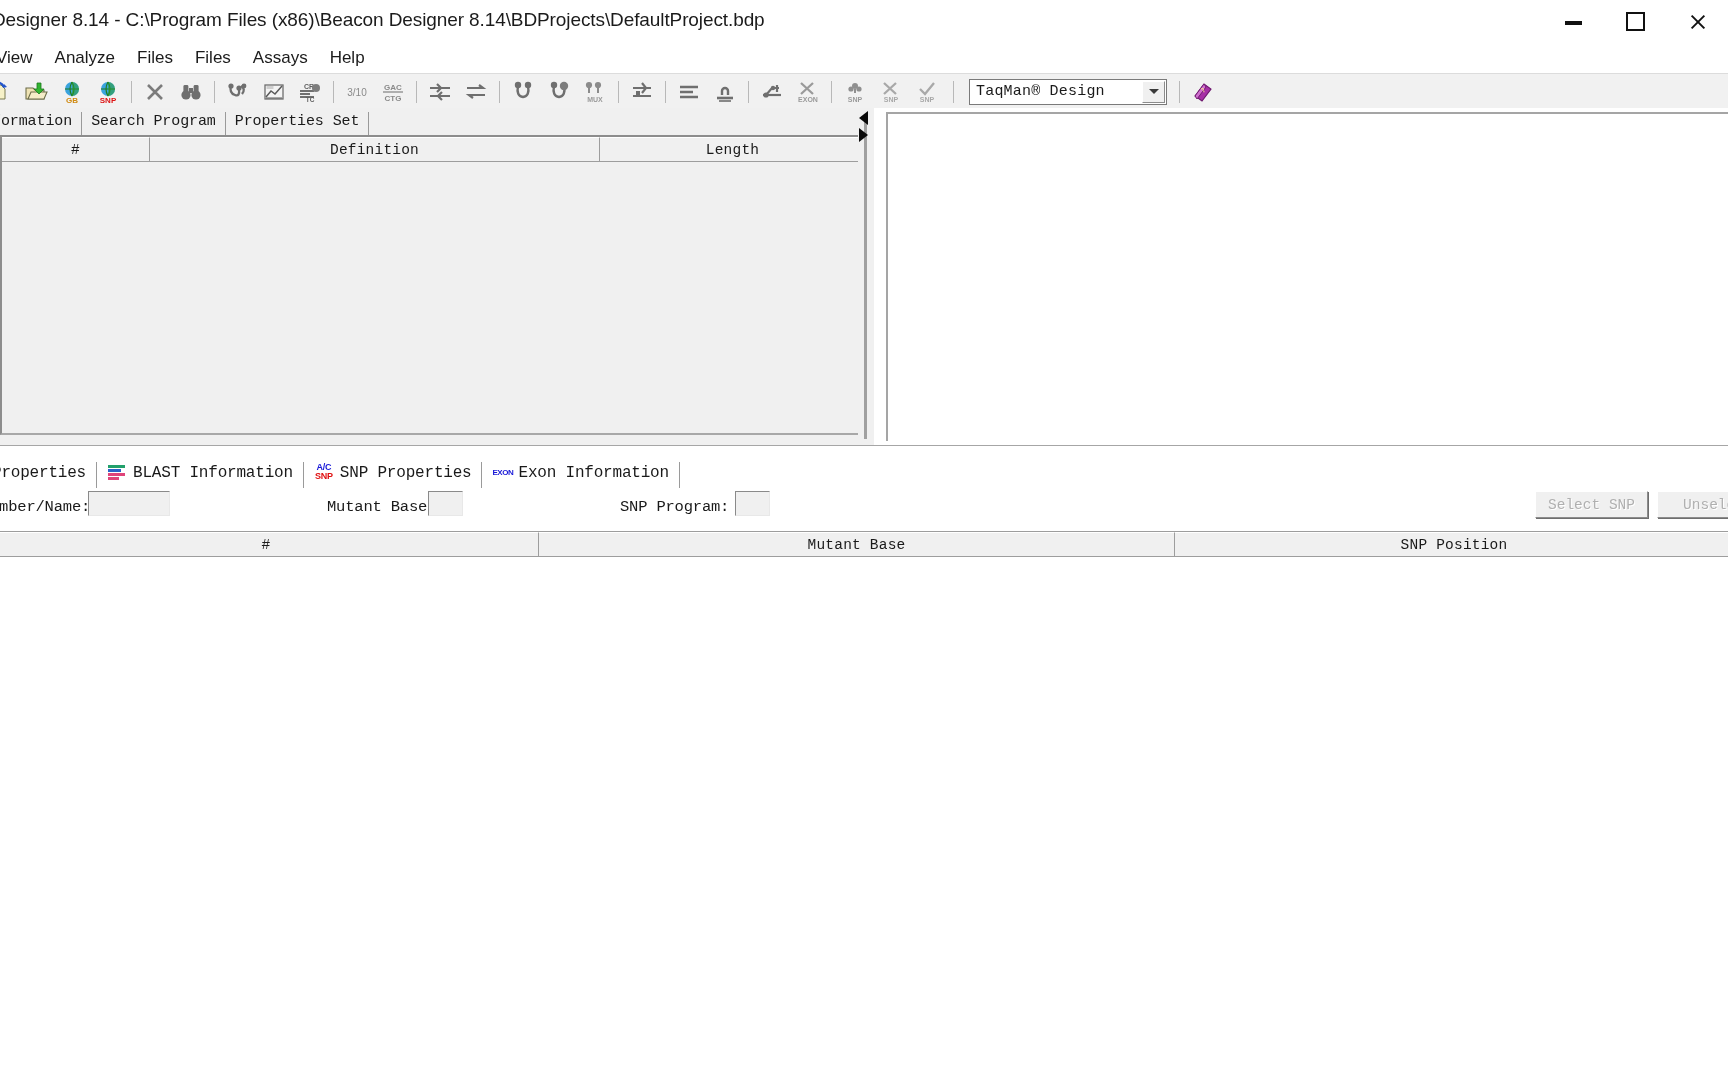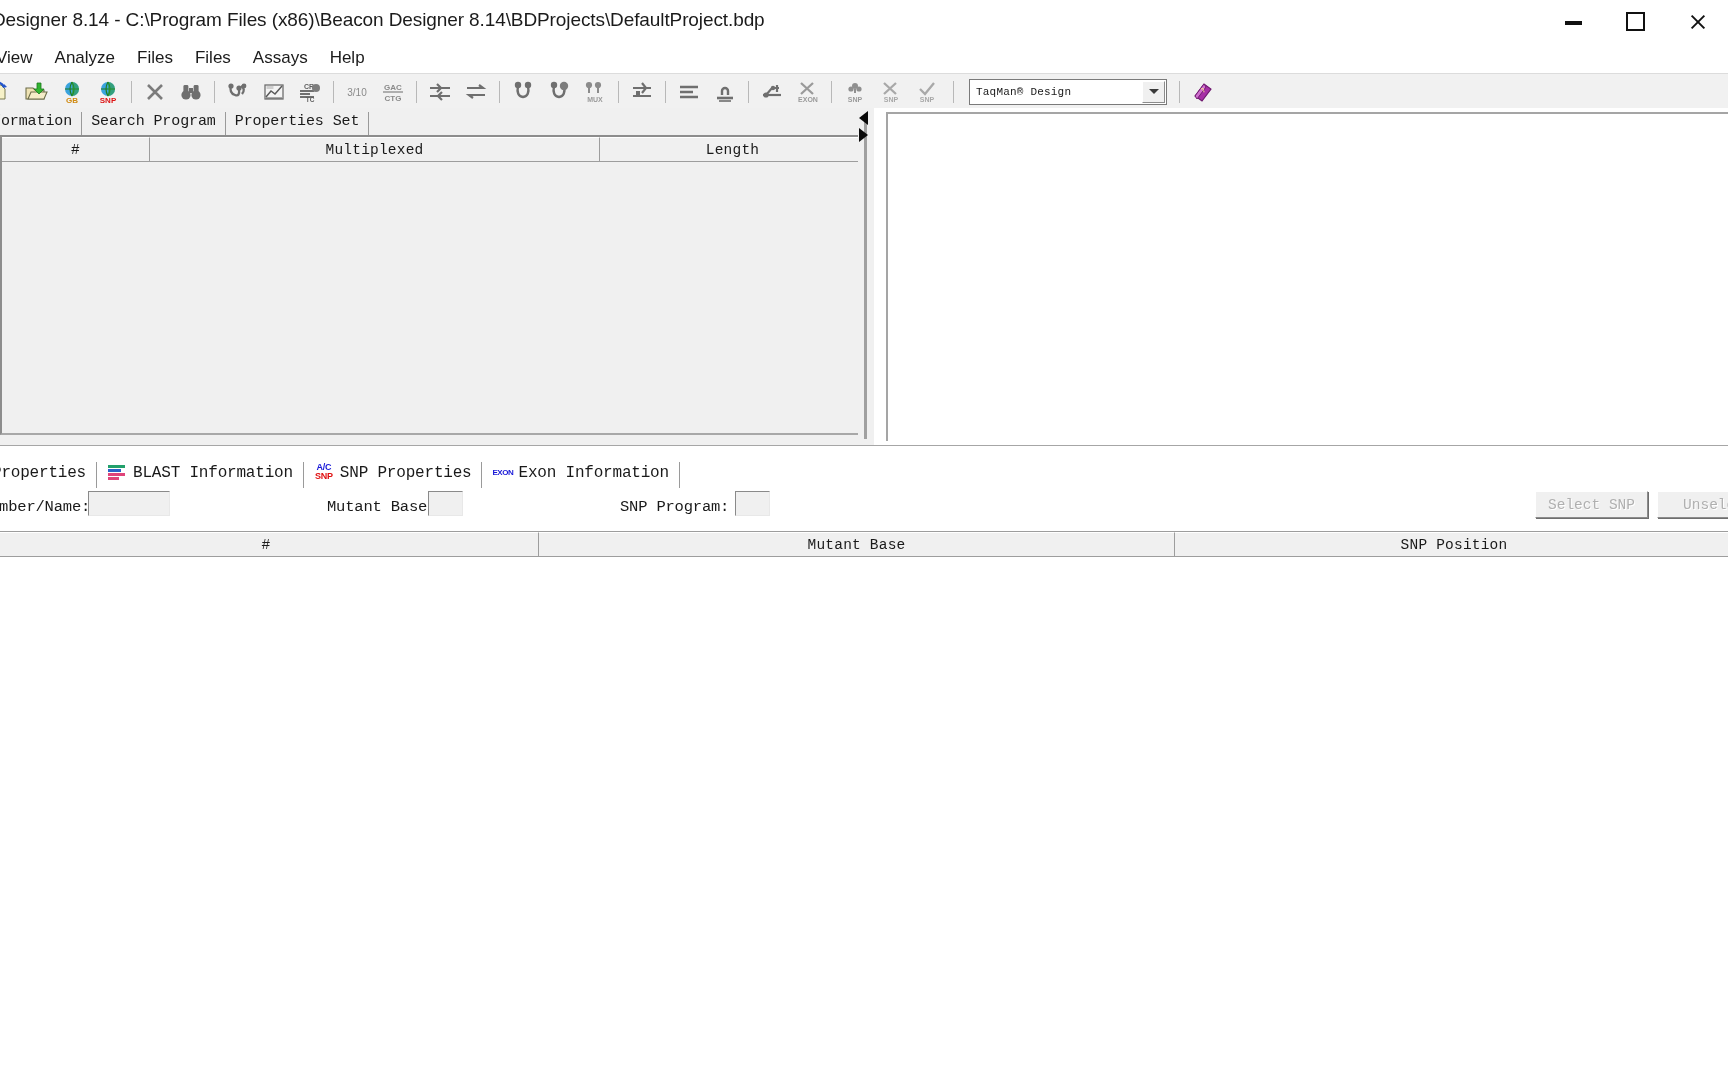--- a/index.html
+++ b/index.html
@@ -96,21 +96,21 @@
     position: relative;
     width: 196px; height: 24px;
     background: #ffffff;
     border: 1px solid #7a7a7a;
     margin-left: 10px;
     display: flex; align-items: center;
     flex: none;
   }
   .tb-combo-text {
     font-family: "Liberation Mono", monospace;
-    font-size: 11px; color: #1a1a1a;
+    font-size: 15px; color: #1a1a1a;
     padding-left: 6px; white-space: nowrap;
     letter-spacing: 0.2px;
   }
   .tb-combo-arrow {
     position: absolute; right: 1px; top: 1px;
     width: 21px; height: 20px;
     background: #f0f0f0;
     border: 1px solid #ffffff;
     border-right-color: #8c8c8c; border-bottom-color: #8c8c8c;
     display: flex; align-items: center; justify-content: center;
@@ -585,21 +585,21 @@
 
       <div class="tabrow">
         <div class="tab">formation</div>
         <div class="tab">Search Program</div>
         <div class="tab">Properties Set</div>
       </div>
 
       <div class="grid-outer">
         <div class="grid-hdr">
           <div class="grid-hcell" style="width:148px;">#</div>
-          <div class="grid-hcell" style="width:450px;">Multiplexed</div>
+          <div class="grid-hcell" style="width:450px;">Definition</div>
           <div class="grid-hcell" style="width:266px;">Length</div>
         </div>
         <div class="grid-body"></div>
       </div>
 
       <div class="splitter">
         <div class="split-line"></div>
         <div class="split-arrow arrow-left"></div>
         <div class="split-arrow arrow-right"></div>
       </div>

